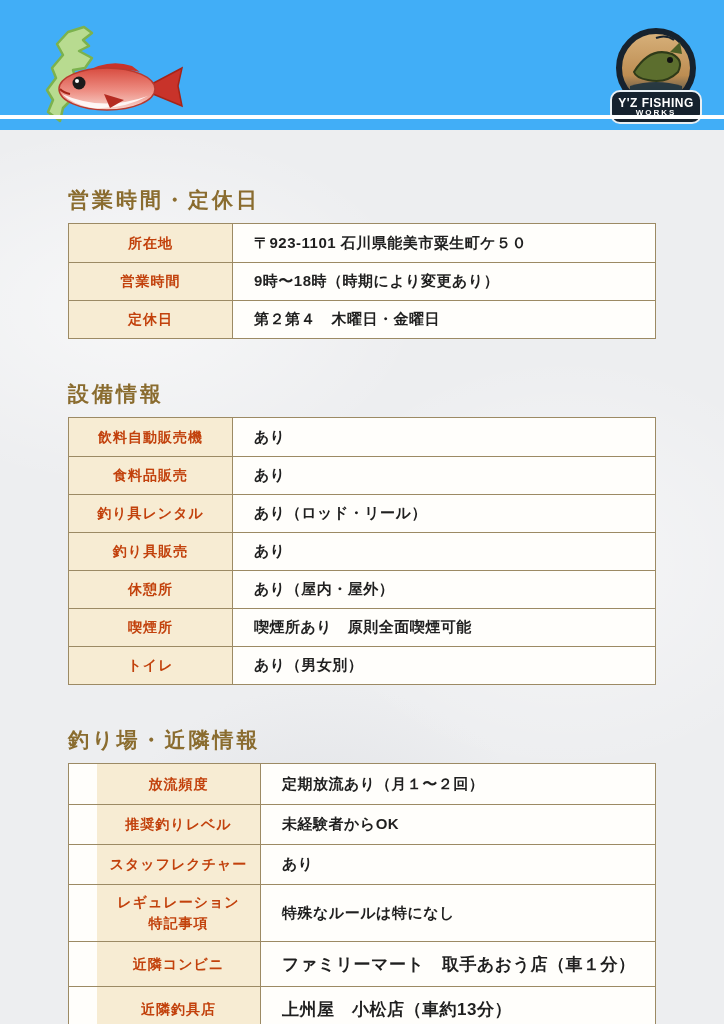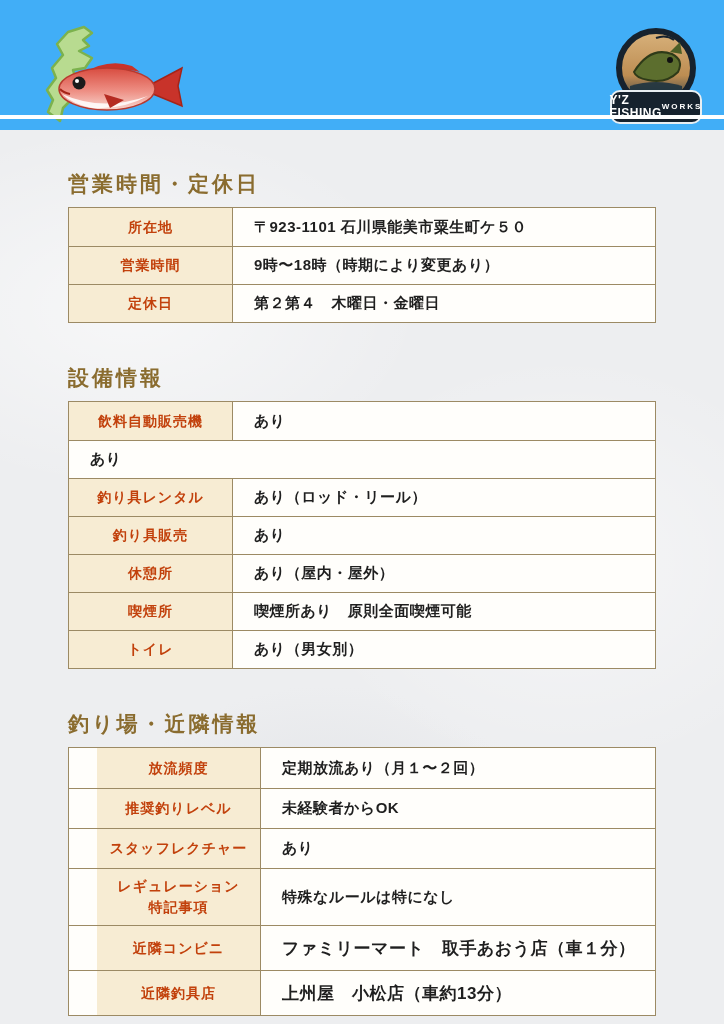--- a/index.html
+++ b/index.html
@@ -30,31 +30,31 @@
     position:absolute; left:152px; top:32px; width:452px; height:70px;
     display:flex; align-items:center; justify-content:center;
     color:#ffffff; font-size:43px; font-weight:800; letter-spacing:2px;
     white-space:nowrap; text-align:center;
   }
   .logo{ position:absolute; left:610px; top:28px; width:92px; height:96px; }
   .logo svg{ position:absolute; left:0; top:0; }
   .logo-banner{
     position:absolute; left:0; right:0; bottom:0; height:34px;
     background:#16222e; border:2px solid #e8eef2; border-radius:10px;
-    display:flex; flex-direction:row; align-items:center; justify-content:center;
+    display:flex; flex-direction:column; align-items:center; justify-content:center;
     color:#ffffff; line-height:1.05;
   }
   .logo-banner .l1{ font-size:12px; font-weight:800; letter-spacing:.5px; }
   .logo-banner .l2{ font-size:8px; font-weight:700; letter-spacing:2px;text-align:center; }
 
   
   .content{ padding:40px 68px 0 68px; }
   .info-section{ margin-bottom:41px; }
   .section-heading{
-    color:#8a6c2f; font-size:21px; font-weight:800; letter-spacing:3px; margin:0 2px 9px 0;
+    color:#8a6c2f; font-size:21px; font-weight:800; letter-spacing:3px; margin:16px 2px 9px 0;
   }
   .info-table{
     border:1px solid #9c8a64; background:#fffefb; width:588px;
   }
   .row{ display:flex; border-top:1px solid #9c8a64; min-height:38px; }
   .row:first-child{ border-top:none; }
   .cell{ display:flex; align-items:center; }
   .cell.label{
     width:164px; flex:0 0 164px; background:#f7ecd3; border-right:1px solid #9c8a64;
     justify-content:center; text-align:center;
@@ -148,20 +148,21 @@
         </div>
       </section>
       <section class="info-section section-1">
         <h2 class="section-heading">設備情報</h2>
         <div class="info-table">
           <div class="row">
             <div class="cell label">飲料自動販売機</div>
             <div class="cell value">あり</div>
           </div>
           <div class="row">
+            <div class="cell label">食料品販売</div>
             <div class="cell value">あり</div>
           </div>
           <div class="row">
             <div class="cell label">釣り具レンタル</div>
             <div class="cell value">あり（ロッド・リール）</div>
           </div>
           <div class="row">
             <div class="cell label">釣り具販売</div>
             <div class="cell value">あり</div>
           </div>

